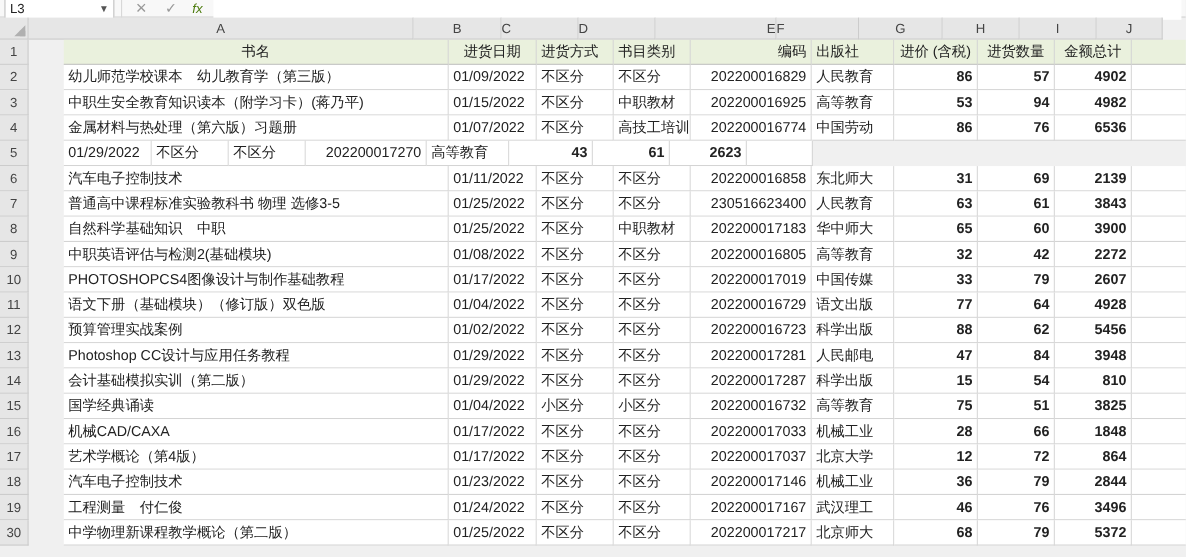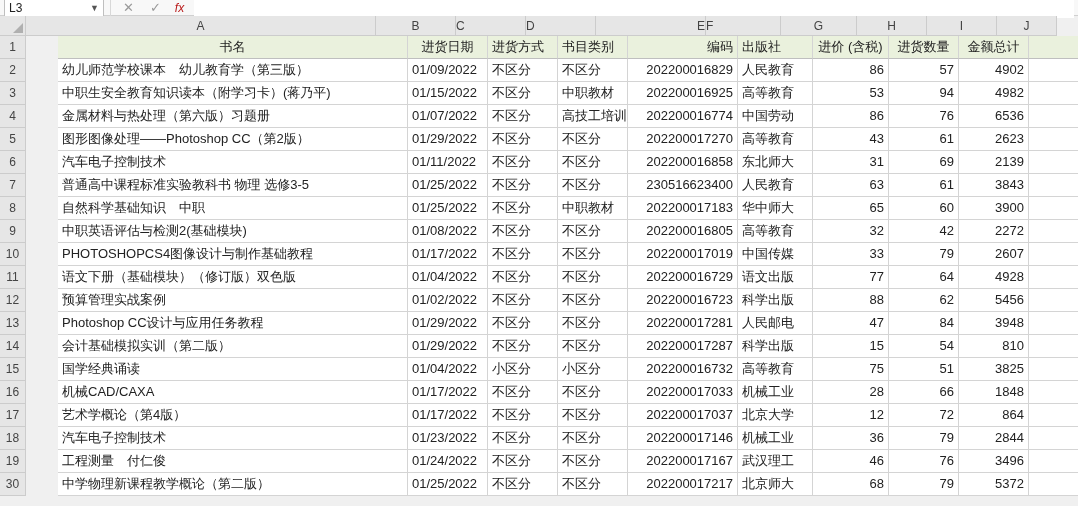--- a/index.html
+++ b/index.html
@@ -46,21 +46,21 @@
     height: 20px;
     padding: 0 6px;
     display: flex;
     align-items: center;
     color: #999;
     cursor: pointer;
     font-size: 13px;
   }
   .fx-label {
     font-style: italic;
-    color: #b91c1c;
+    color: #4d7c0f;
     padding: 0 4px;
   }
   .fx-input {
     flex: 1;
     height: 20px;
     background: #fff;
     border: none;
     padding: 0 4px;
   }
   .sep {
@@ -136,21 +136,21 @@
     background: #fff;
     overflow: hidden;
     white-space: nowrap;
     font-size: 13px;
   }
   .hdr {
     background: #eaf1dd;
     text-align: center;
     border-bottom: 1px solid #bfbfbf;
   }
-  .num { text-align: right; }
+  .num { text-align: right; font-weight: bold; }
   .cA { width: 350px; }
   .cB { width: 80px; }
   .cC { width: 70px; text-align:left;}
   .cD { width: 70px; text-align:left;}
   .cE { width: 110px; text-align:right;}
   .cF { width: 75px; text-align:left;}
   .cG { width: 76px; }
   .cH { width: 70px; }
   .cI { width: 70px; }
   .cJ { width: 60px; }
@@ -259,21 +259,20 @@
           <div class="cell cC">不区分</div>
           <div class="cell cD">高技工培训</div>
           <div class="cell cE">202200016774</div>
           <div class="cell cF">中国劳动</div>
           <div class="cell cG num">86</div>
           <div class="cell cH num">76</div>
           <div class="cell cI num">6536</div>
           <div class="cell cJ"></div>
         </div>
         <div class="gridrow">
-          <div class="cell cA">图形图像处理——Photoshop CC（第2版）</div>
           <div class="cell cB">01/29/2022</div>
           <div class="cell cC">不区分</div>
           <div class="cell cD">不区分</div>
           <div class="cell cE">202200017270</div>
           <div class="cell cF">高等教育</div>
           <div class="cell cG num">43</div>
           <div class="cell cH num">61</div>
           <div class="cell cI num">2623</div>
           <div class="cell cJ"></div>
         </div>

